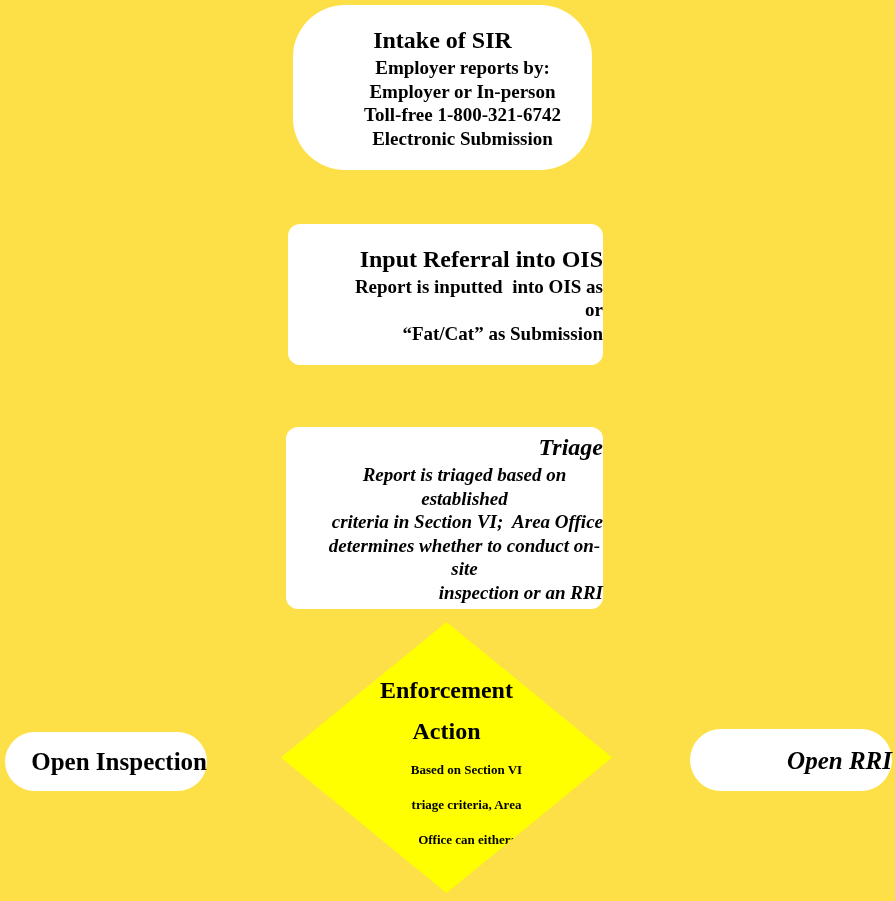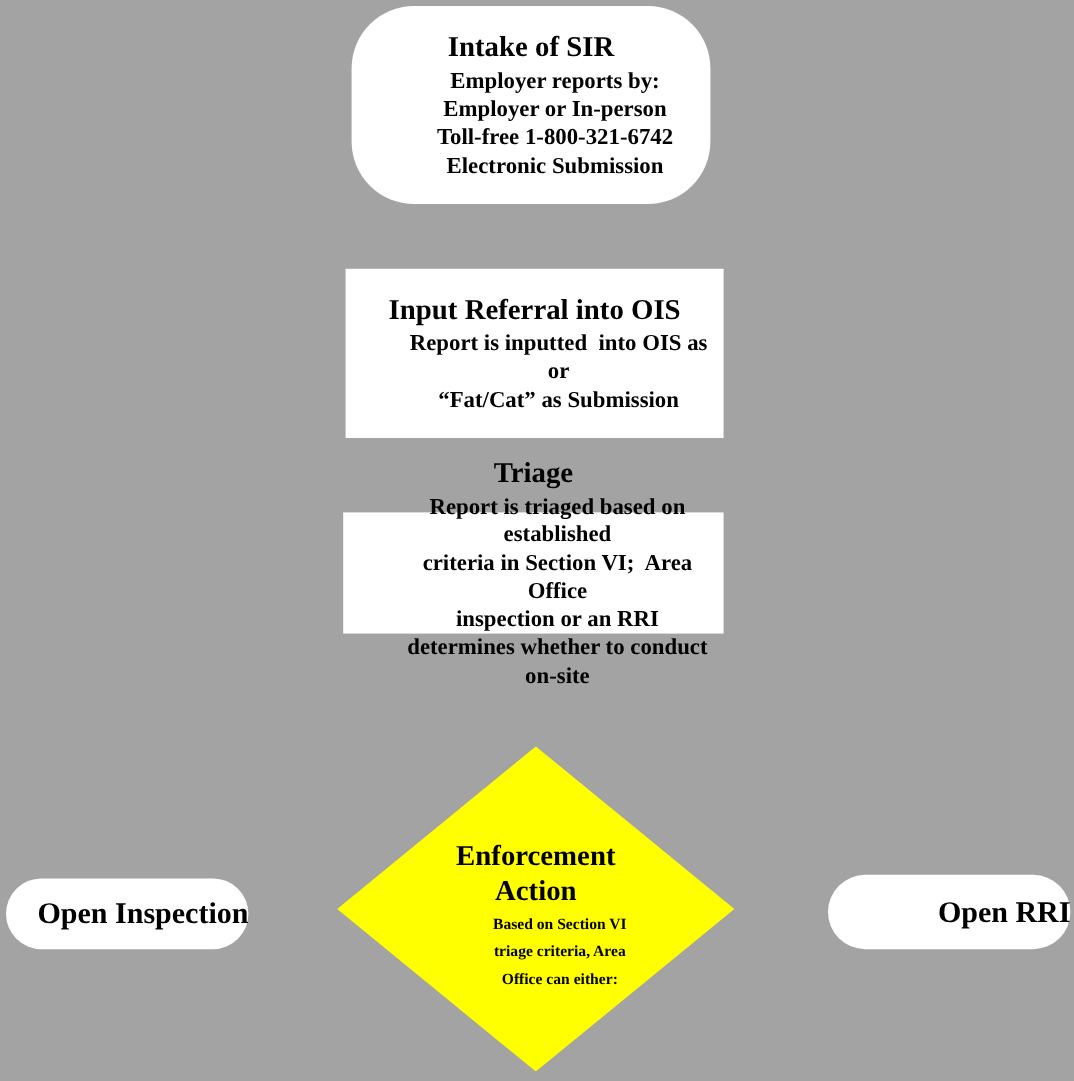--- a/index.html
+++ b/index.html
@@ -1,20 +1,20 @@
 <!DOCTYPE html>
 <html><head>
 <meta charset="utf-8">
 <style>
   html, body { margin: 0; padding: 0; }
   .canvas {
     position: relative;
     width: 895px;
     height: 901px;
-    background: #a3a3a3;
+    background: #fde047;
     overflow: hidden;
     font-family: "Liberation Serif", serif;
     font-weight: bold;
     color: #000000;
   }
   .node {
     position: absolute;
     background: #FFFFFF;
     display: flex;
     flex-direction: column;
@@ -27,21 +27,21 @@
     line-height: 31px;
     white-space: pre-wrap;
   }
   .node-line {
     font-size: 19px;
     line-height: 23.5px;
     white-space: pre-wrap;
     margin-left: 40px;
   }
   .alt-rounded { border-radius: 52px; }
-  .rect { border-radius: 0; }
+  .rect { border-radius: 12px; align-items: flex-end; }
   .pill {
     border-radius: 32px;
     align-items: flex-end;
     font-size: 25px;
     line-height: 1;
   }
   .pill .pill-label { white-space: pre; }
   .diamond {
     position: absolute;
     left: 281px;
@@ -50,20 +50,21 @@
     height: 271px;
     background: #FFFF00;
     -webkit-clip-path: polygon(50% 0%, 100% 50%, 50% 100%, 0% 50%);
     clip-path: polygon(50% 0%, 100% 50%, 50% 100%, 0% 50%);
     display: flex;
     flex-direction: column;
     justify-content: center;
     text-align: center;
     box-sizing: border-box;
     padding-top: 12px;
+    gap: 12px;
   }
   .diamond .node-title { font-size: 24px; line-height: 29px; }
   .diamond .node-line  { font-size: 13px; line-height: 23px; }
 </style>
 </head>
 <body>
 
 <div class="canvas">
 
   <div class="node alt-rounded" style="left:293px; top:5px; width:299px; height:165px;">
@@ -74,37 +75,37 @@
     <div class="node-line">Electronic Submission</div>
   </div>
 
   <div class="node rect" style="left:288px; top:224px; width:315px; height:141px;">
     <div class="node-title">Input Referral into OIS</div>
     <div class="node-line">Report is inputted  into OIS as</div>
     <div class="node-line">or</div>
     <div class="node-line">“Fat/Cat” as Submission</div>
   </div>
 
-  <div class="node rect" style="left:286px; top:427px; width:317px; height:101px;">
+  <div class="node rect" style="left:286px; top:427px; width:317px; height:182px;font-style:italic;">
     <div class="node-title">Triage</div>
     <div class="node-line">Report is triaged based on established</div>
     <div class="node-line">criteria in Section VI;  Area Office</div>
+    <div class="node-line">determines whether to conduct on-site</div>
     <div class="node-line">inspection or an RRI</div>
-    <div class="node-line">determines whether to conduct on-site</div>
   </div>
 
   <div class="diamond">
     <div class="node-title">Enforcement</div>
     <div class="node-title">Action</div>
     <div class="node-line">Based on Section VI</div>
     <div class="node-line">triage criteria, Area</div>
     <div class="node-line">Office can either:</div>
   </div>
 
   <div class="node pill" style="left:5px; top:732px; width:202px; height:59px;">
     <span class="pill-label">Open Inspection</span>
   </div>
 
-  <div class="node pill" style="left:690px; top:729px; width:202px; height:62px;">
+  <div class="node pill" style="left:690px; top:729px; width:202px; height:62px;font-style:italic;">
     <span class="pill-label">Open RRI</span>
   </div>
 
 </div>
 
 </body></html>

